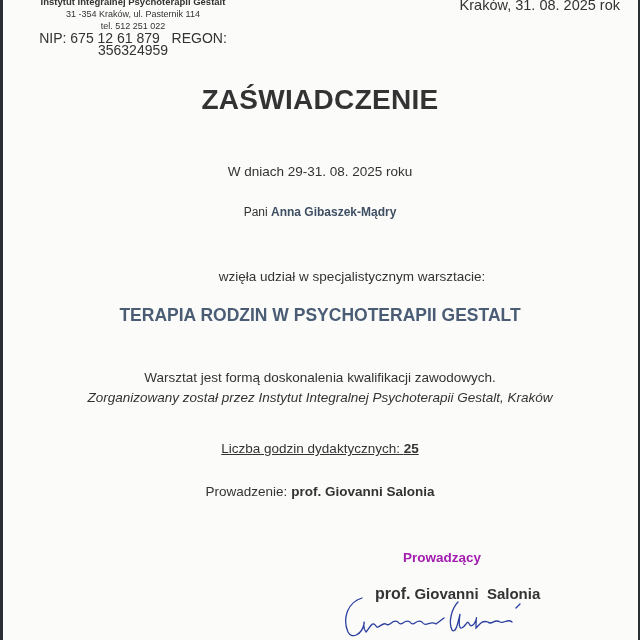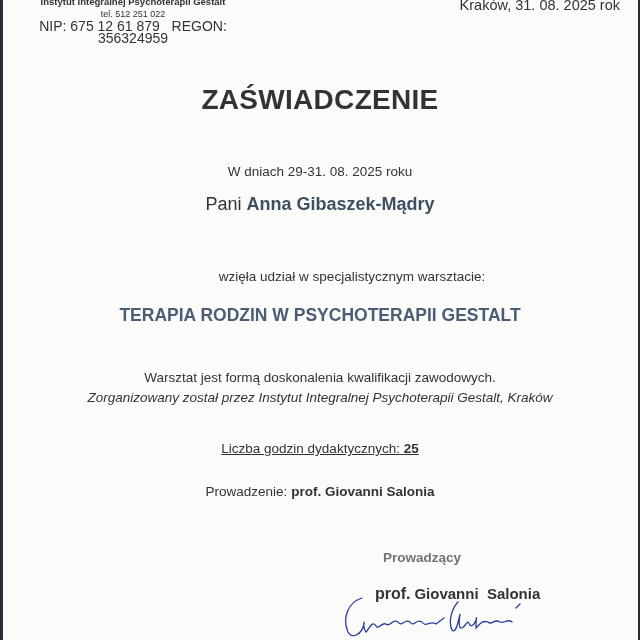--- a/index.html
+++ b/index.html
@@ -14,42 +14,43 @@
   .header-block {
     position:absolute; left:28px; top:-4px; width:210px;
     text-align:center; font-size:9px; line-height:12px; color:#333;
   }
   .header-block .inst { font-weight:bold; font-size:9.5px; }
   .header-block .ids { font-size:14px; }
   .date { position:absolute; right:20px; top:-3px; font-size:14.5px; color:#333; }
   .center { position:absolute; left:0; width:640px; text-align:center; }
   .title { top:84px; font-size:28px; font-weight:bold; color:#333; letter-spacing:0.3px; }
   .dates-line { top:164px; font-size:13.5px; color:#333; }
-  .name-line { top:194px; font-size:18px; color:#333; }
+  .name-line { top:205px; font-size:12px; color:#333; }
   .name-line b { color:#3f4f63; }
   .took-part { top:269px; font-size:13.5px; color:#333;margin-left:32px; }
   .workshop { top:305px; font-size:17.5px; font-weight:bold; color:#4a5d74; }
   .desc1 { top:370px; font-size:13.5px; color:#333; }
   .desc2 { top:390px; font-size:13.5px; color:#333;font-style:italic; }
   .hours { top:441px; font-size:13.5px; color:#333;text-decoration:underline; }
   .lead { top:484px; font-size:13.5px; color:#333; }
-  .sig-role { position:absolute; left:372px; top:550px; width:100px; text-align:center; font-size:13.5px; font-weight:bold; color:#737373; }
+  .sig-role { position:absolute; left:392px; top:550px; width:100px; text-align:center; font-size:13.5px; font-weight:bold; color:#a21caf; }
   .sig-name { position:absolute; left:375px; top:585px; font-size:14px; color:#333; }
   .sig-name .pref { font-size:16px; font-weight:bold; }
   .sig-name b { font-size:15px; }
   .signature { position:absolute; left:340px; top:588px; width:200px; height:52px; }
 </style>
 </head>
 <body>
 
 <div class="edge-left"></div>
 <div class="edge-right"></div>
 
 <div class="header-block">
   <div class="inst">Instytut Integralnej Psychoterapii Gestalt</div>
+  <div>31 -354 Kraków, ul. Pasternik 114</div>
   <div>tel. 512 251 022</div>
   <div class="ids">
     <span>NIP: 675 12 61 879</span>&nbsp;&nbsp;
     <span>REGON: 356324959</span>
   </div>
 </div>
 
 <div class="date">Kraków, 31. 08. 2025 rok</div>
 
 <div class="center title">ZAŚWIADCZENIE</div>

